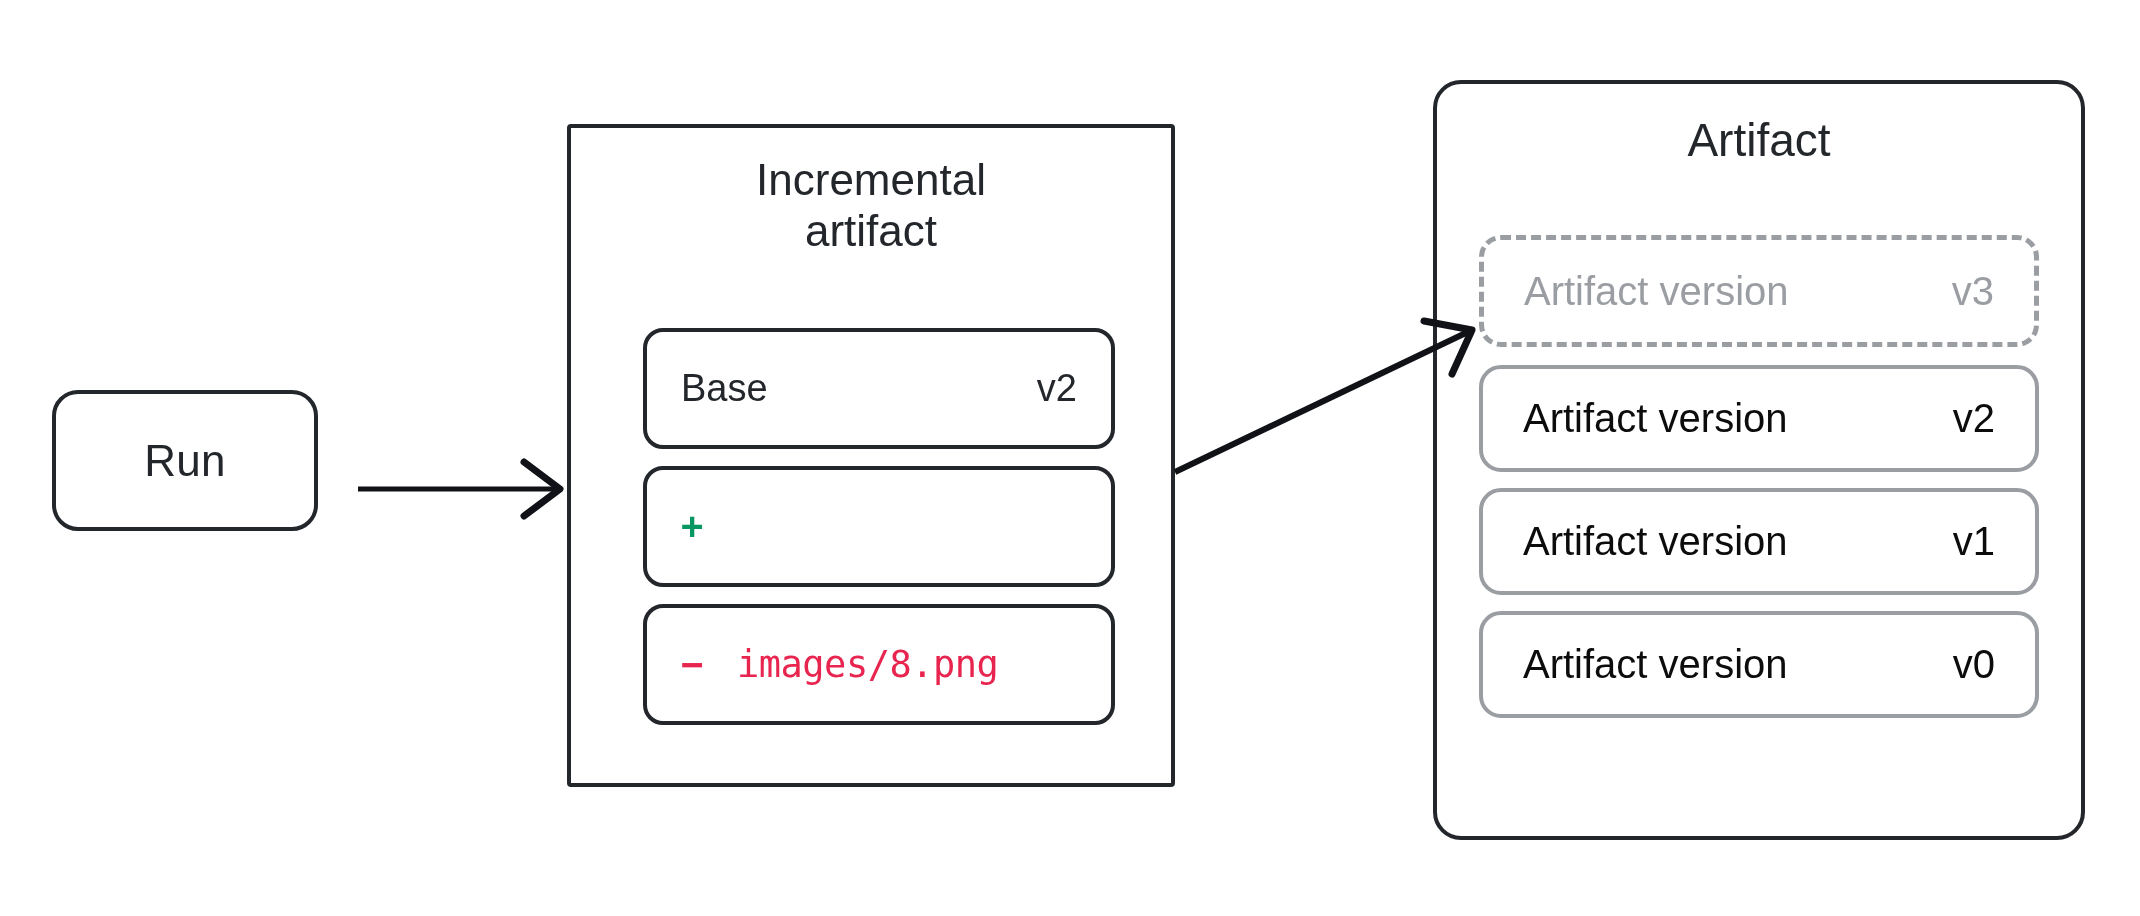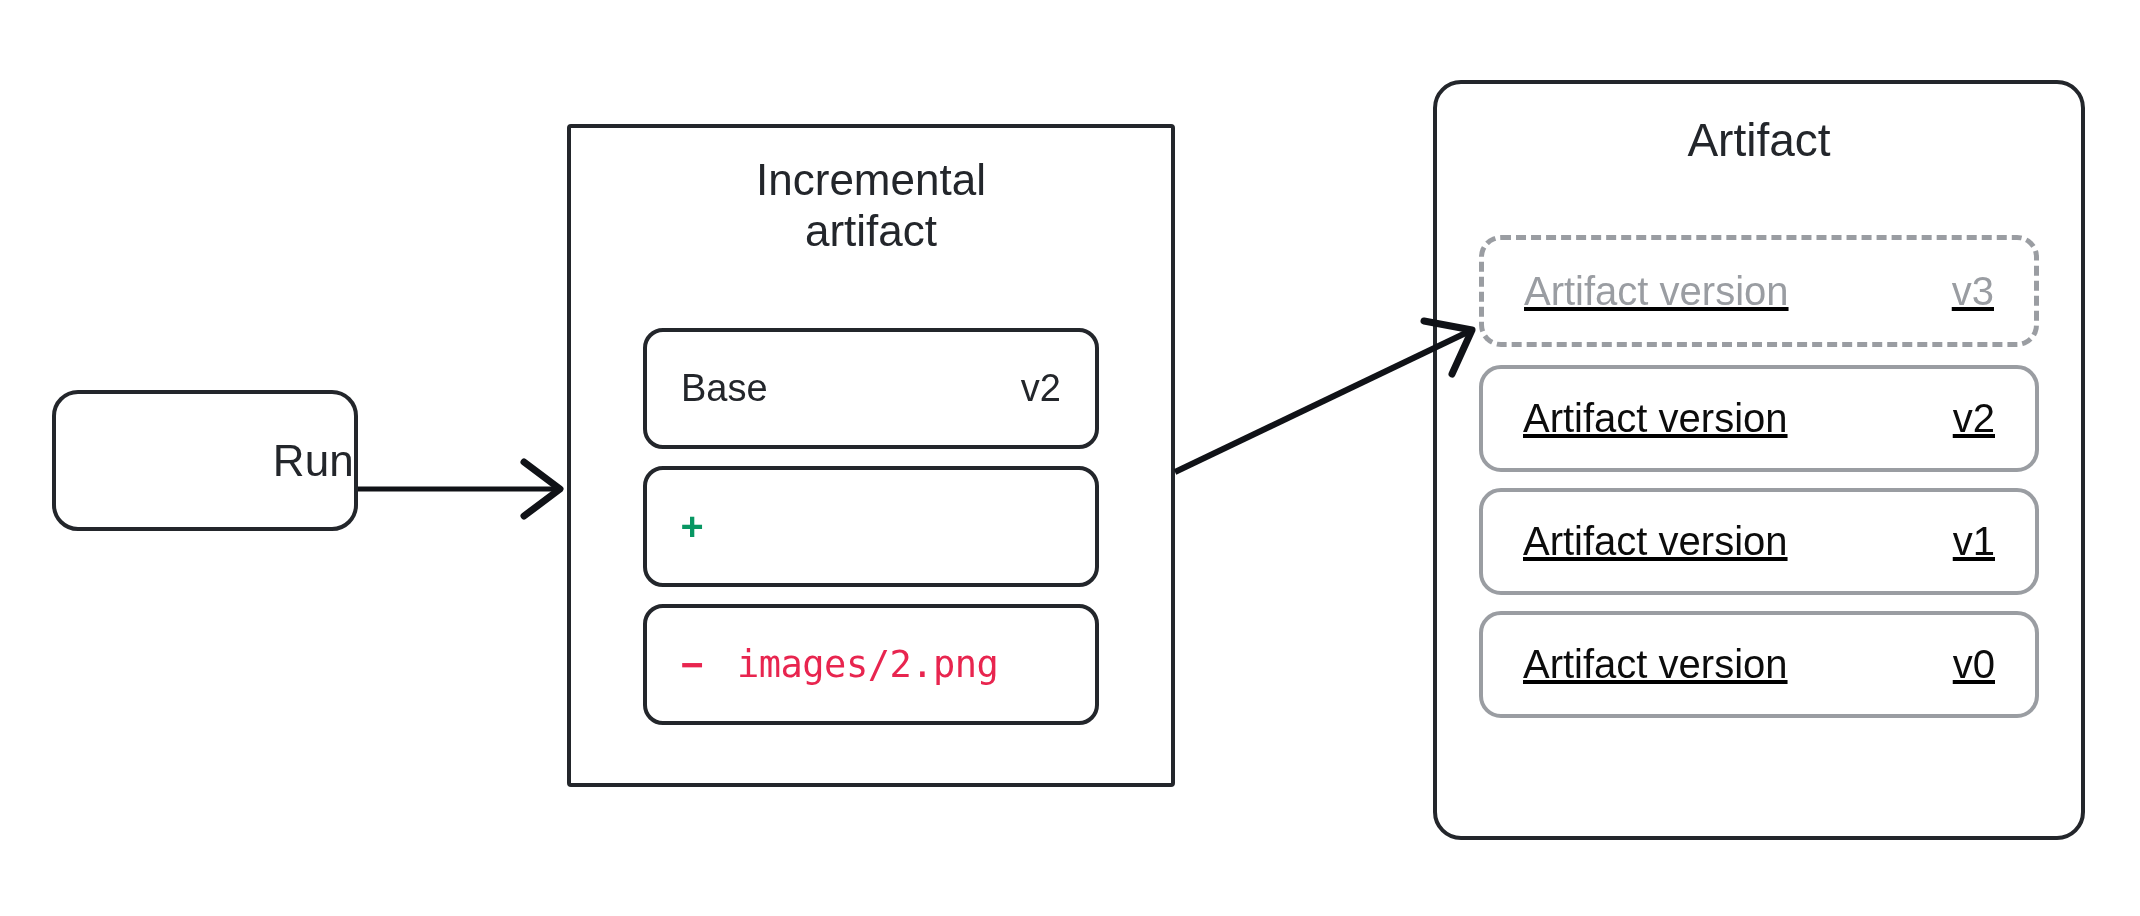--- a/index.html
+++ b/index.html
@@ -23,25 +23,25 @@
   .node {
     position: absolute;
     box-sizing: border-box;
     background: #ffffff;
     border: 4px solid #23262b;
     border-radius: 26px;
   }
   .node-run {
     left: 52px;
     top: 390px;
-    width: 306px;
+    width: 266px;
     height: 141px;
     display: flex;
     align-items: center;
-    justify-content: flex-end;
+    justify-content: center;
   }
   .run-label {
     font-size: 44px;
     color: #23262b;
     letter-spacing: 0.2px;
   }
 
   
   .node-incremental {
     left: 567px;
@@ -59,21 +59,21 @@
     line-height: 1.16;
     white-space: pre-line;
   }
   .incremental-title {
     top: 26px;
     font-size: 44px;
   }
   .row-stack {
     position: absolute;
     left: 72px;
-    right: 72px;
+    right: 56px;
   }
   .inc-stack { top: 200px; }
 
   .row {
     box-sizing: border-box;
     position: relative;
     background: #ffffff;
     border: 4px solid #23262b;
     border-radius: 20px;
     height: 121px;
@@ -135,21 +135,20 @@
     box-sizing: border-box;
     position: relative;
     background: #ffffff;
     border: 4px solid #9a9da2;
     border-radius: 22px;
     height: 107px;
     display: flex;
     align-items: center;
     padding: 0 40px;
     margin-bottom: 16px;
-    text-decoration: underline;
   }
   .vrow:last-child { margin-bottom: 0; }
   .vrow-label {
     font-size: 40px;
     color: #0c0c0c;
     flex: 1 1 auto;
   }
   .vrow-value {
     font-size: 40px;
     color: #0c0c0c;
@@ -197,21 +196,21 @@
         <span class="row-label">Base</span>
         <span class="row-value">v2</span>
       </div>
 
       <div class="row row-diff diff-add">
         <span class="diff-sign">+</span>
       </div>
 
       <div class="row row-diff diff-del">
         <span class="diff-sign">−</span>
-        <span class="diff-path">images/2.png</span>
+        <span class="diff-path">images/8.png</span>
       </div>
 
     </div>
   </div>
 
   <div class="node node-artifact">
     <div class="panel-title artifact-title">Artifact</div>
 
     <div class="row-stack art-stack">
 

